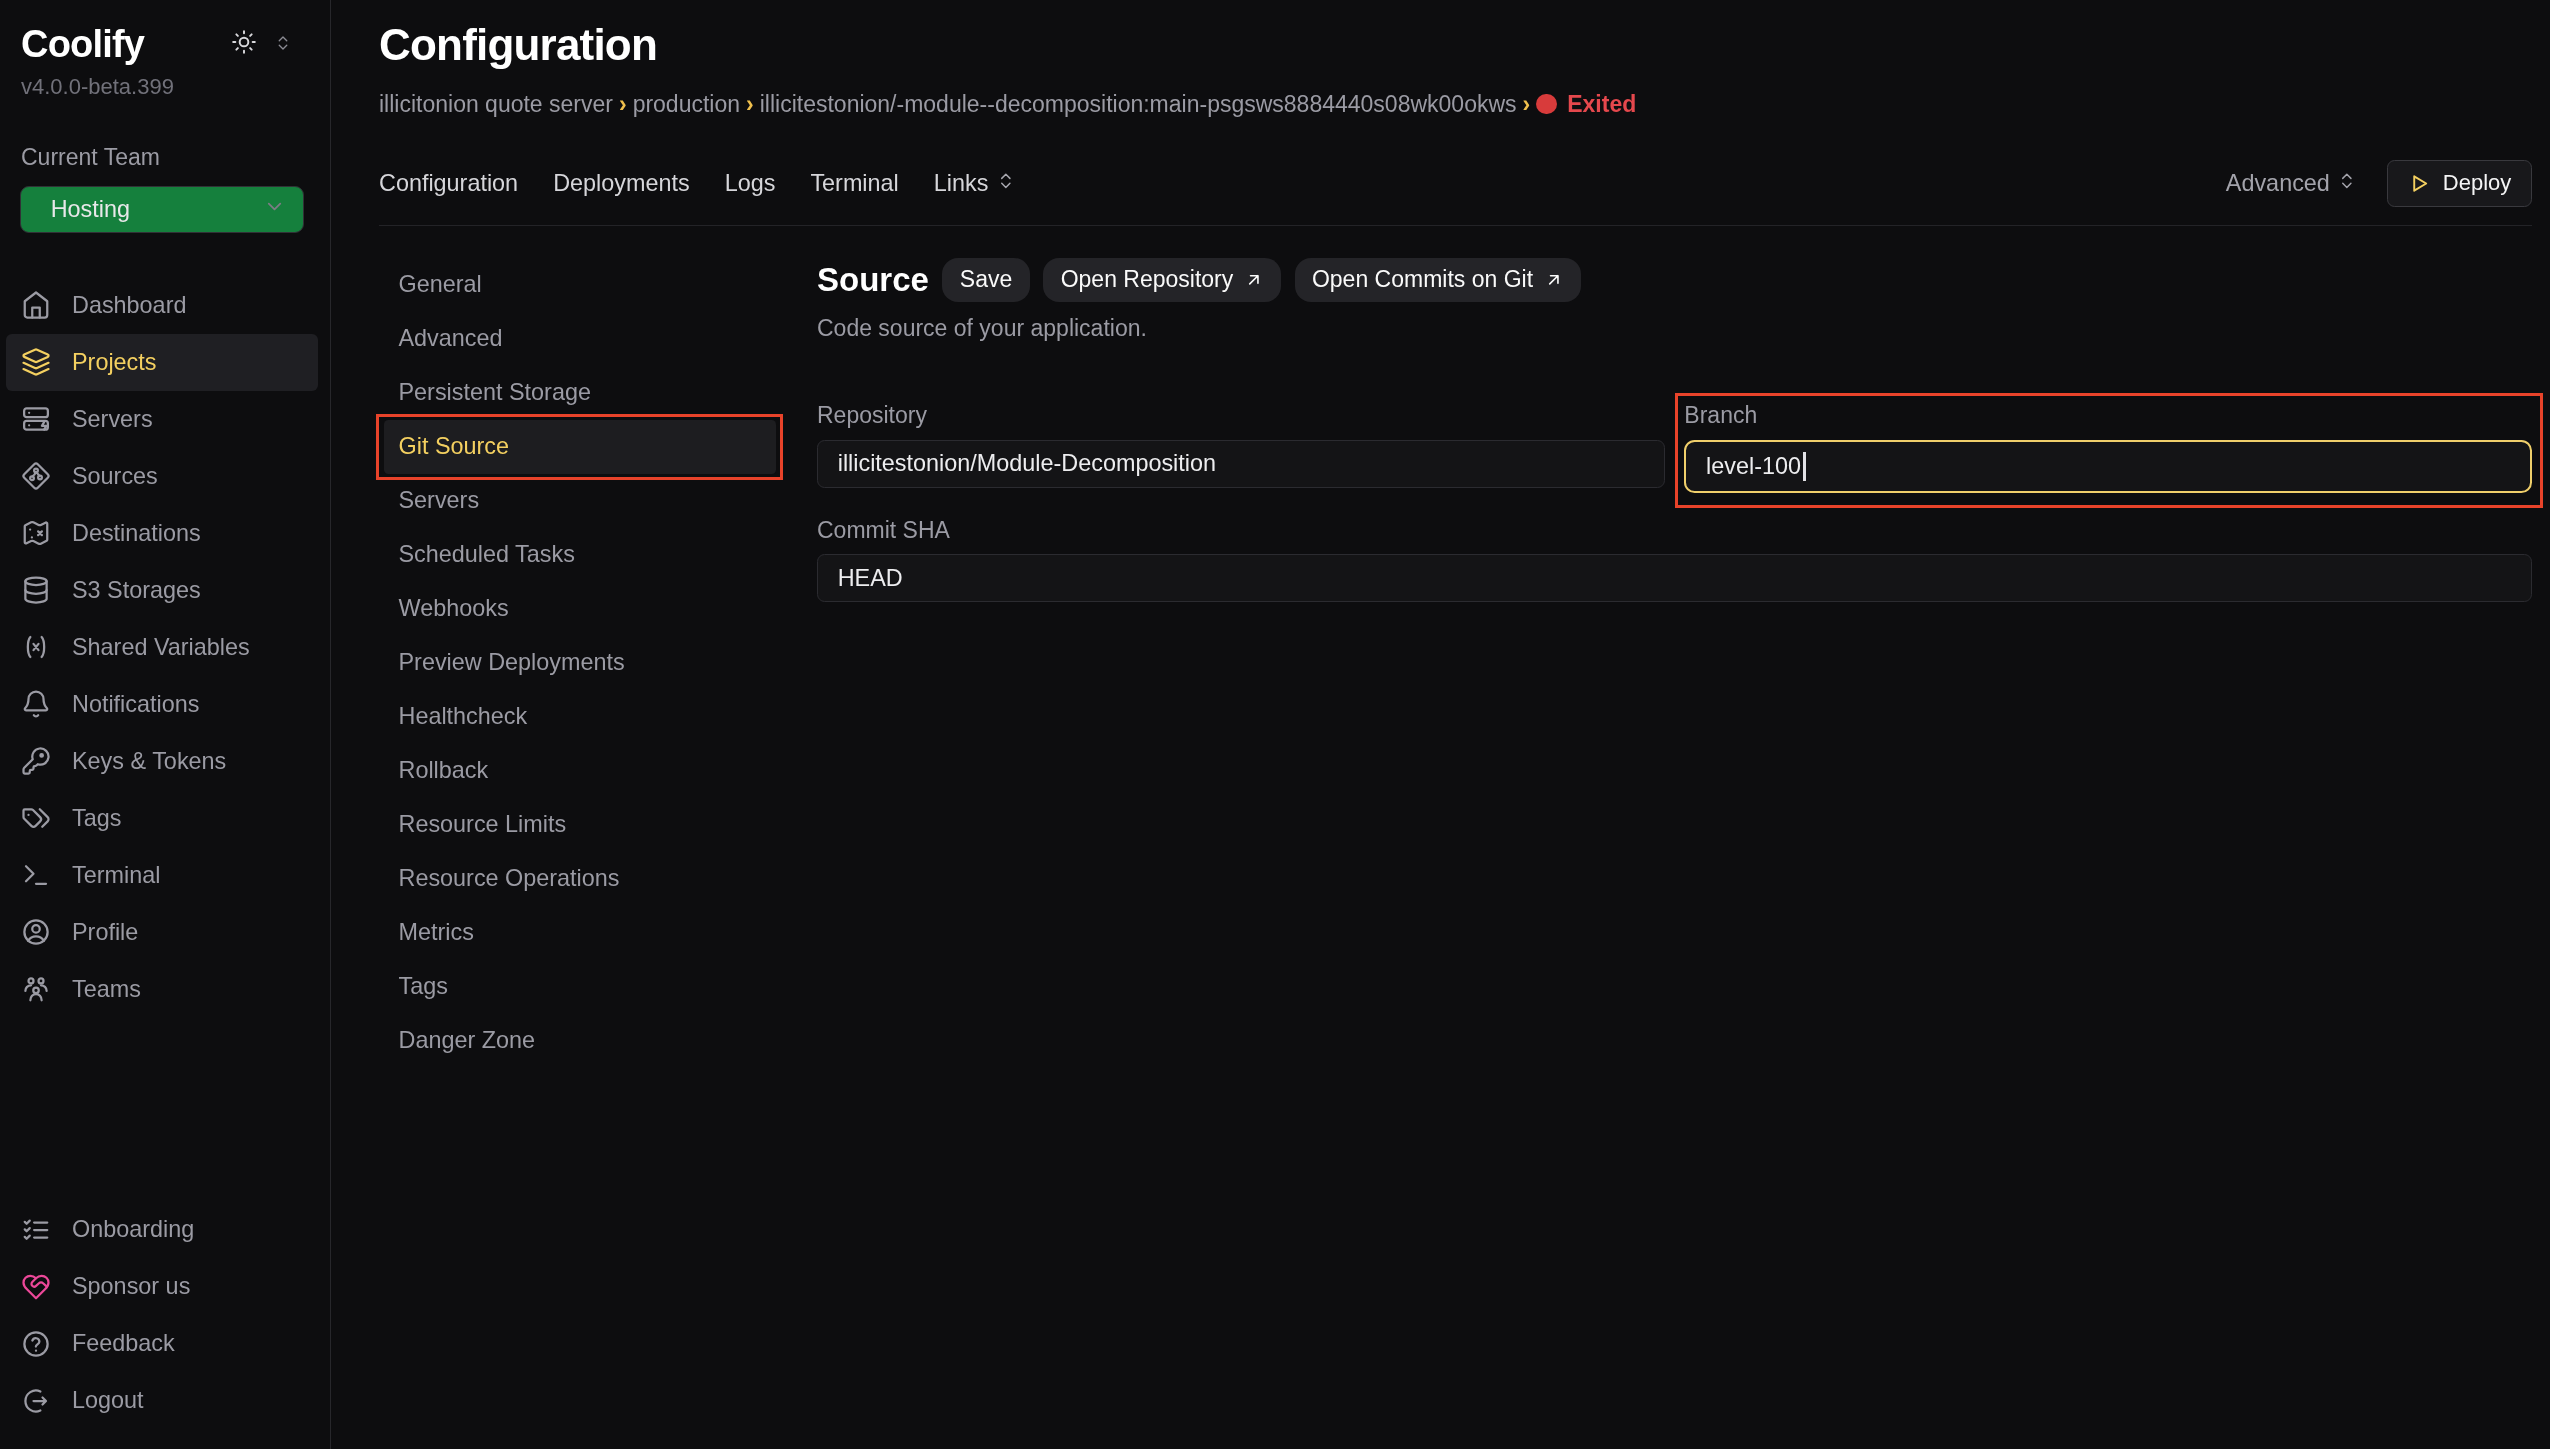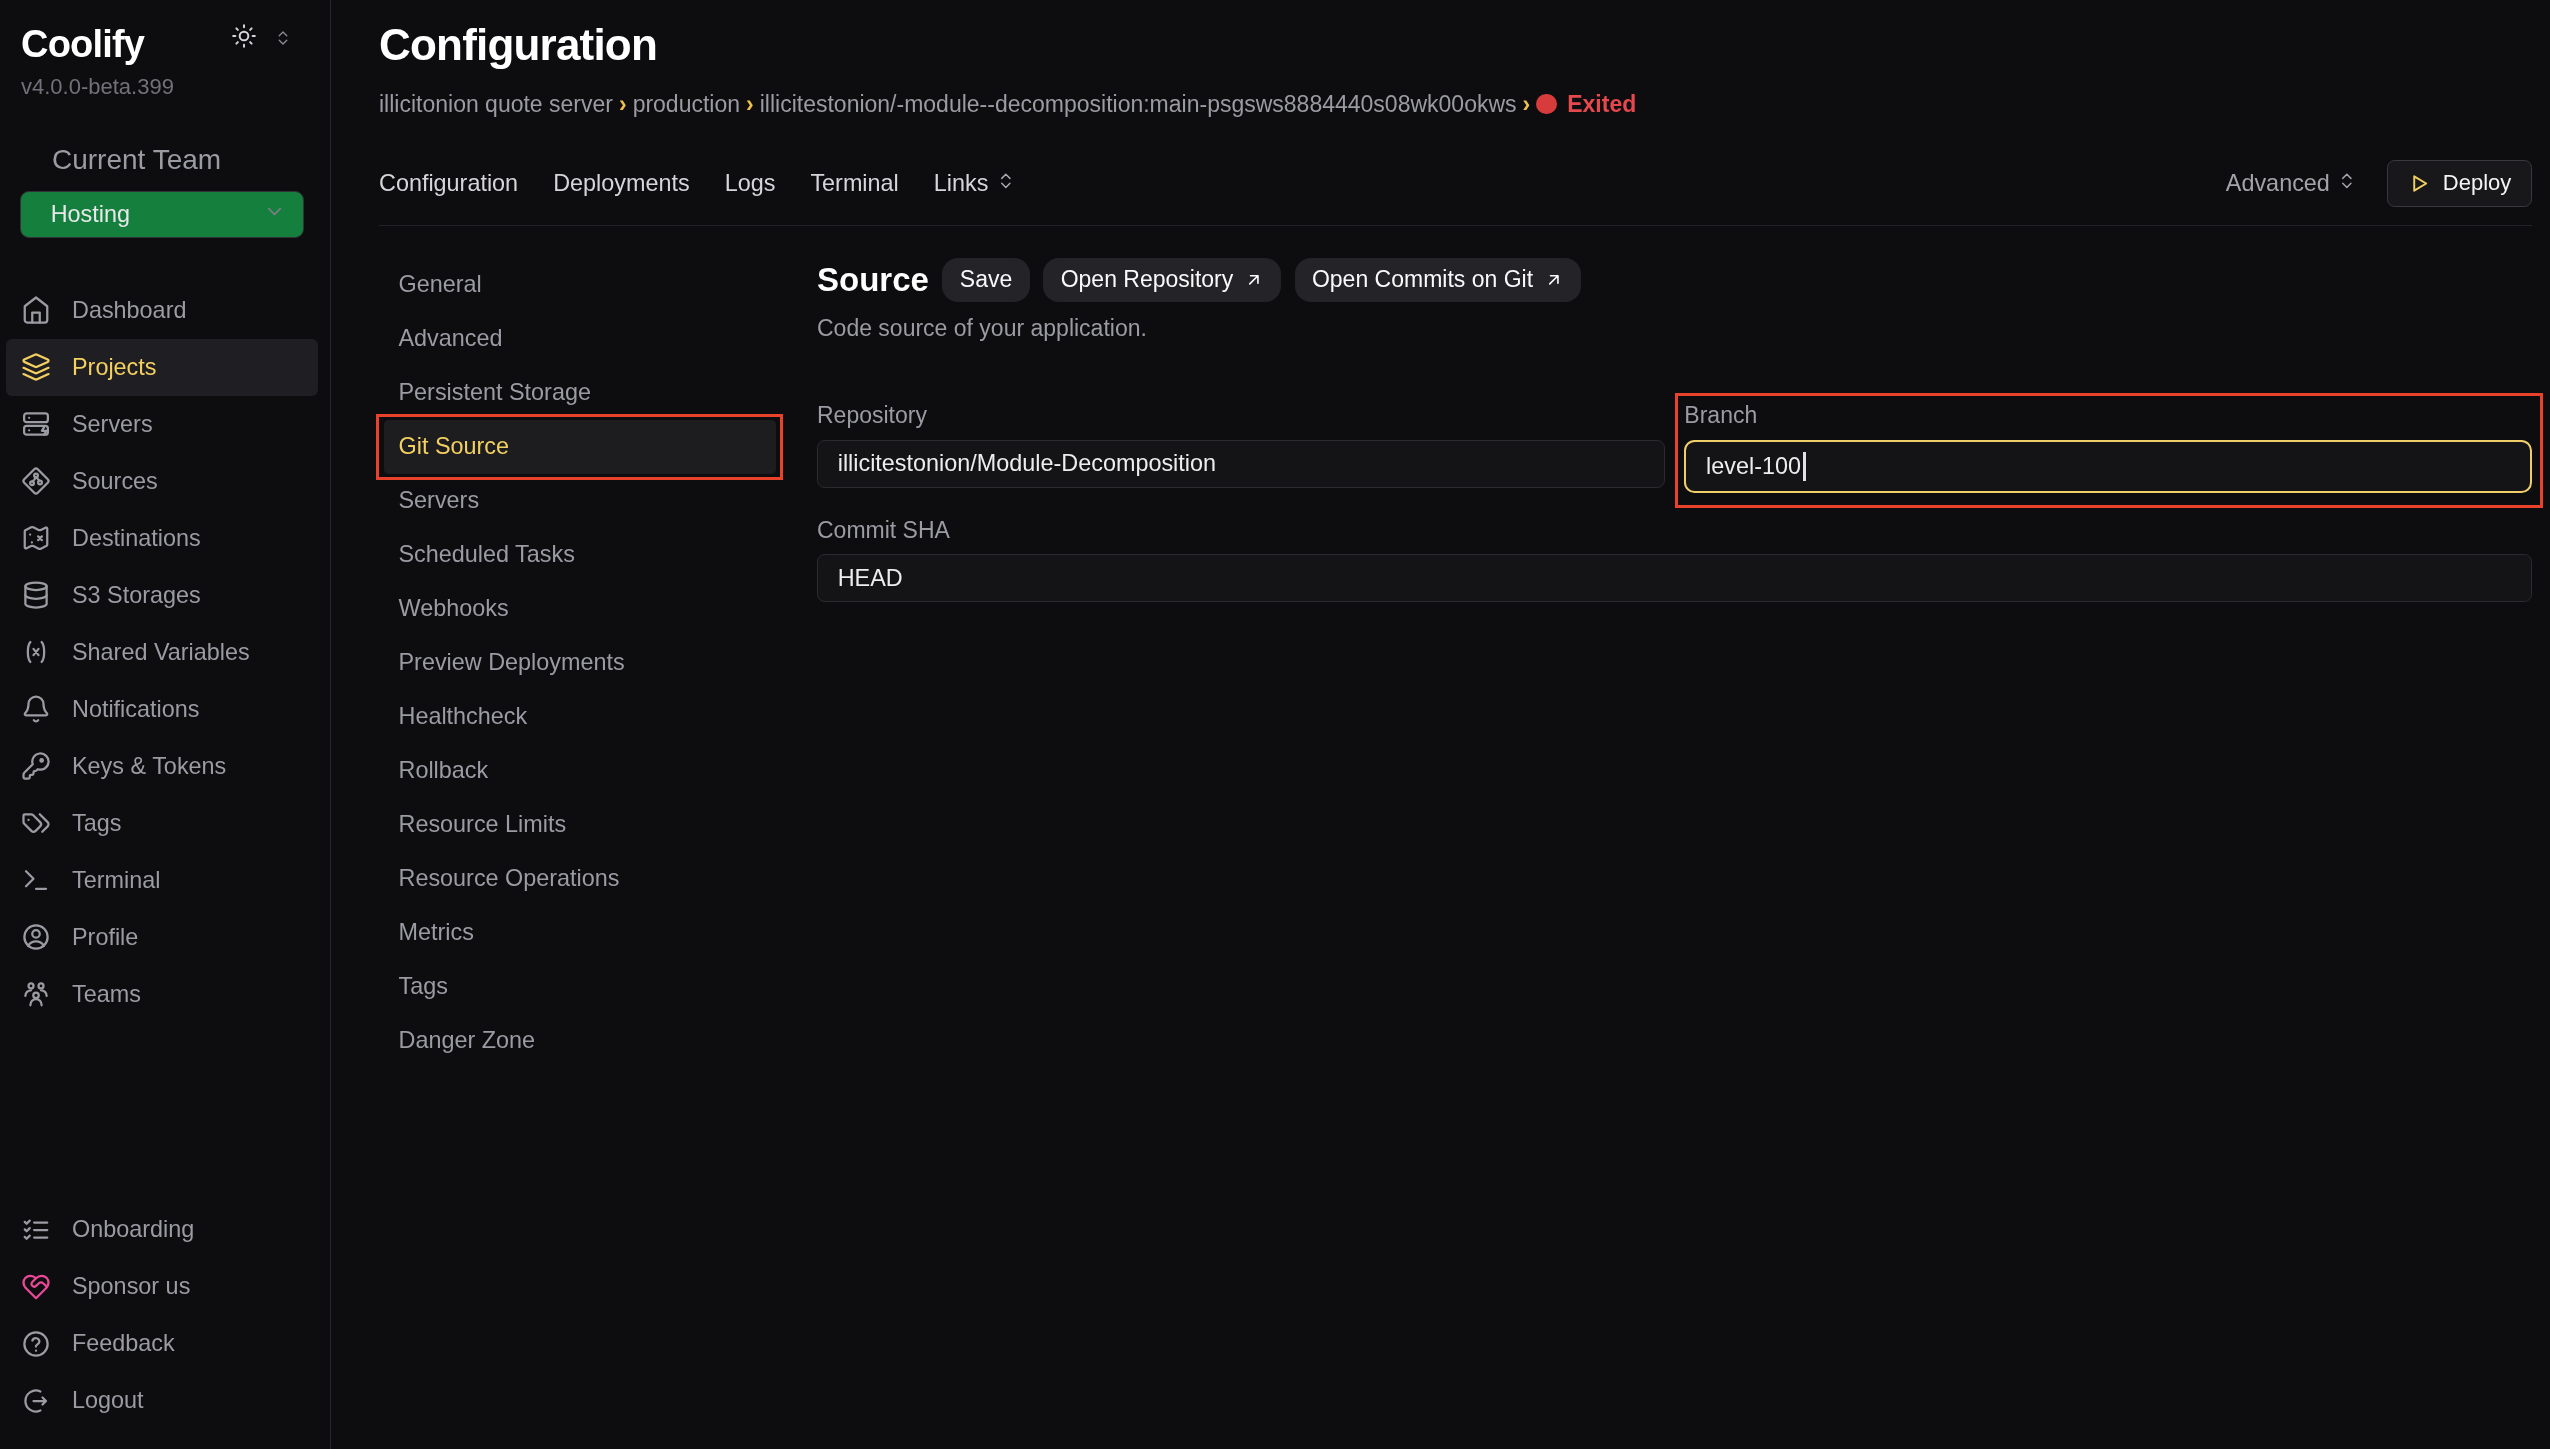--- a/index.html
+++ b/index.html
@@ -14,26 +14,26 @@
     background:var(--bg); color:var(--txt);
     font-family:"Liberation Sans","DejaVu Sans",sans-serif;
     font-size:23.4px;
   }
   svg.ic{stroke:currentColor; fill:none; stroke-width:1.8; stroke-linecap:round; stroke-linejoin:round;}
 
   
   .sidebar{position:fixed; left:0; top:0; bottom:0; width:331px;
     border-right:0.8px solid var(--line); display:flex; flex-direction:column;
     padding:23px 0 19.7px 0;}
-  .logo-row{display:flex; align-items:flex-start; padding:0 38px 0 21px;}
+  .logo-row{display:flex; align-items:center; padding:0 38px 0 21px;}
   .logo{font-size:38px; font-weight:700; letter-spacing:-0.8px; color:#fff;}
   .logo-icons{margin-left:auto; display:flex; align-items:center; gap:16.6px; color:#d8d8dc;}
   .logo-icons .chev{color:#8b8b93;}
   .version{padding-left:21px; margin-top:7.6px; font-size:22px; color:var(--muted2);}
-  .team-label{padding-left:28px; margin-top:44px; font-size:28px; color:var(--muted);margin-left:24px;}
+  .team-label{padding-left:21px; margin-top:44px; font-size:23px; color:var(--muted);}
   .team-select{margin:15px 26px 0 19.7px; height:47px; border:0.8px solid #313136; border-radius:9px;
     background:#15803d; display:flex; align-items:center; justify-content:space-between;
     padding:0 16.6px 0 30px; color:#e8e8ea; font-size:23.4px;}
   .team-select .chev{color:#7c7c85;}
   .nav{margin-top:44px; display:flex; flex-direction:column;}
   .nav.footer{margin-top:auto;}
   .nav-item{display:flex; align-items:center; height:57px; gap:21px; padding-left:15px;
     margin:0 12px 0 6px; border-radius:6px; color:var(--muted); cursor:pointer;}
   .nav-item svg{width:30px; height:30px; flex:none;}
   .nav-item.active{background:var(--hl); color:var(--accent);}

